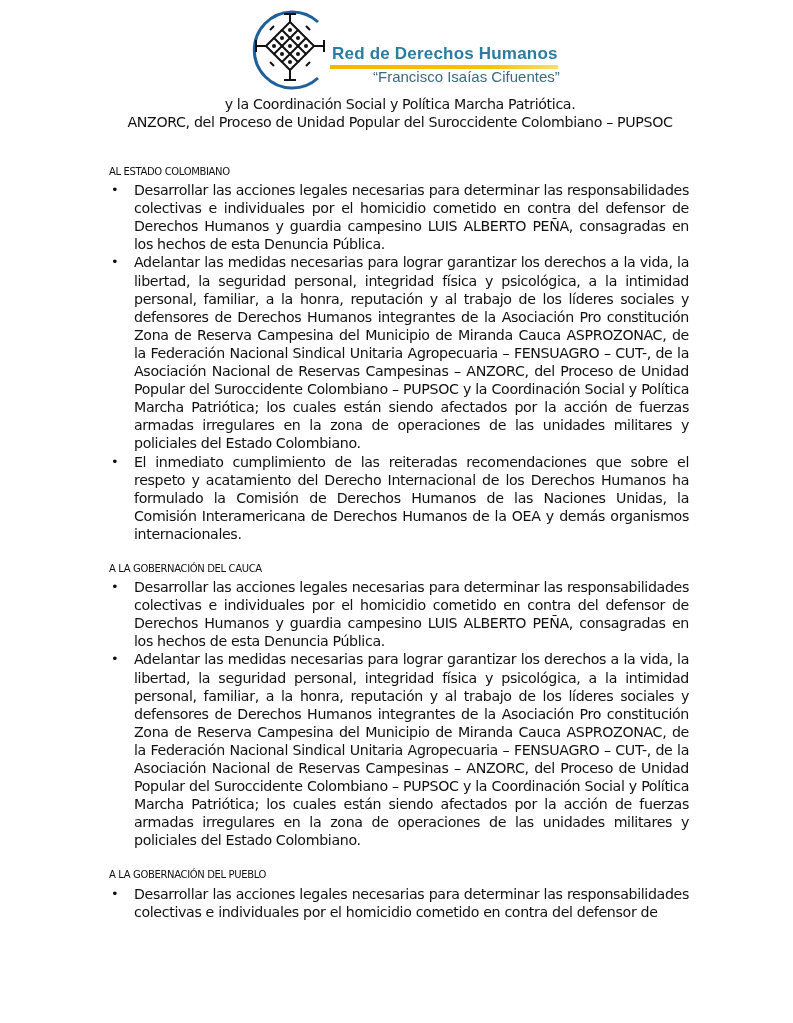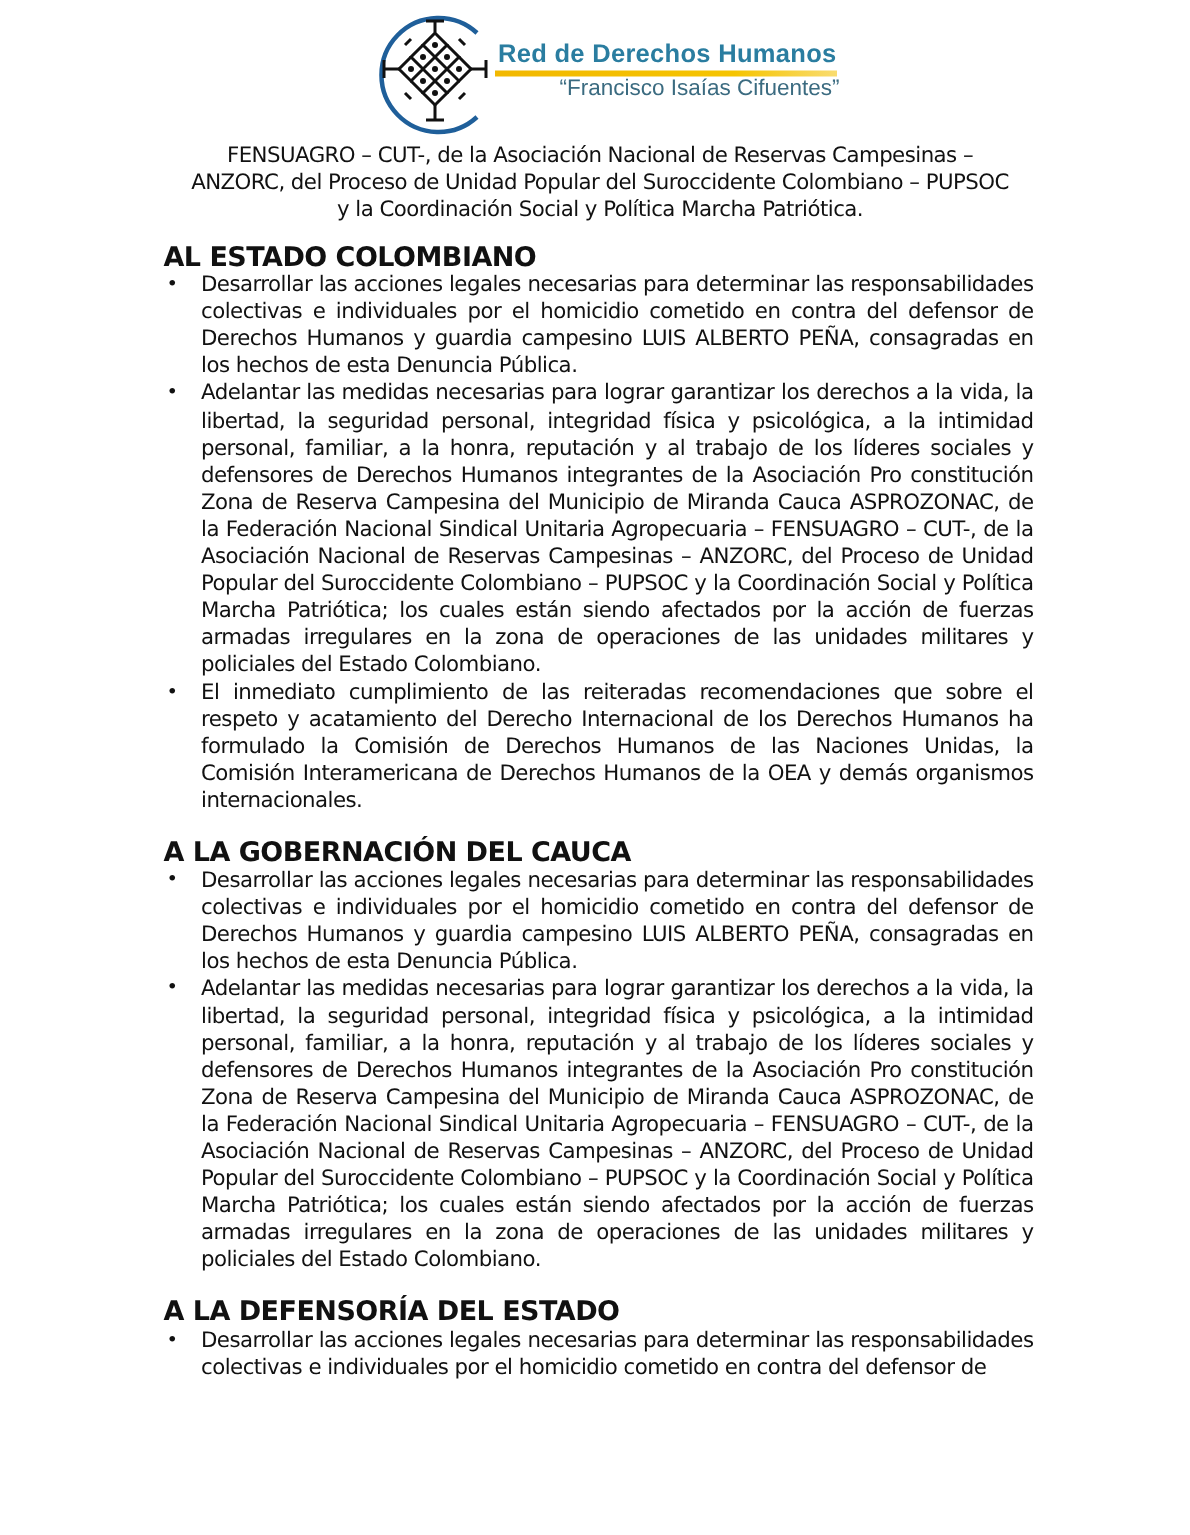--- a/index.html
+++ b/index.html
@@ -1,34 +1,34 @@
 <!DOCTYPE html>
 <html><head>
 <meta charset="utf-8">
 <style>
   html, body { margin: 0; padding: 0; background: #ffffff; }
   body { width: 793px; height: 1023px; position: relative; overflow: hidden;
          font-family: "DejaVu Sans", "Liberation Sans", sans-serif; color: #111; }
   .header { position: absolute; left: 0; top: 0; width: 793px; height: 92px; }
   .logo-icon { position: absolute; left: 248px; top: 8px; width: 84px; height: 84px; }
-  .logo-text { position: absolute; left: 330px; top: 26px; width: 240px; }
+  .logo-text { position: absolute; left: 330px; top: 44px; width: 240px; }
   .logo-line1 { font-family: "Liberation Sans", sans-serif; font-size: 17px; font-weight: bold;
                 color: #2a7da0; letter-spacing: 0.2px; padding-left: 2px; }
   .logo-bar { height: 4px; width: 228px; margin-top: 1px;
               background: linear-gradient(to right, #f2b800, #f5c400 70%, #f9dc70); }
   .logo-line2 { font-family: "Liberation Sans", sans-serif; font-size: 15px; color: #2a7da0;
                 margin-top: 1px; padding-left: 18px; }
   .logo-line3 { font-family: "Liberation Sans", sans-serif; font-size: 15px; color: #3b6b80;
                 padding-left: 43px; margin-top: -1px; }
 
   .intro { position: absolute; left: 100px; top: 95px; width: 600px; text-align: center;
            font-size: 14.2px; line-height: 18px; letter-spacing: -0.35px; }
   .content { position: absolute; left: 109px; top: 163px; width: 580px;
              font-size: 14.2px; line-height: 18.1px; letter-spacing: -0.35px; }
-  .section-title { margin: 0; font-weight: bold; font-size: 18px; }
+  .section-title { margin: 0; font-weight: normal; font-size: 10px; }
   .section { margin-bottom: 17px; }
   ul { margin: 0; padding: 0; list-style: none; }
   li { position: relative; padding-left: 25px; text-align: justify; }
   li .bullet { position: absolute; left: 2px; top: 0; font-size: 13px; }
 </style>
 </head>
 <body>
 
 <div class="header">
   <svg class="logo-icon" viewBox="0 0 84 84">
@@ -56,23 +56,22 @@
     </g>
   </svg>
   <div class="logo-text">
     <div class="logo-line1">Red de Derechos Humanos</div>
     <div class="logo-bar"></div>
     <div class="logo-line3">“Francisco Isaías Cifuentes”</div>
   </div>
 </div>
 
 <div class="intro">
-  <div>FENSUAGRO – CUT-, de la Asociación Nacional de Reservas Campesinas –</div>
+  <div>y la Coordinación Social y Política Marcha Patriótica.</div>
   <div>ANZORC, del Proceso de Unidad Popular del Suroccidente Colombiano – PUPSOC</div>
-  <div>y la Coordinación Social y Política Marcha Patriótica.</div>
 </div>
 
 <div class="content">
   <div class="section">
     <h3 class="section-title">AL ESTADO COLOMBIANO</h3>
     <ul>
       <li><span class="bullet">•</span><span>Desarrollar las acciones legales necesarias para determinar las responsabilidades colectivas e individuales por el homicidio cometido en contra del defensor de Derechos Humanos y guardia campesino LUIS ALBERTO PEÑA, consagradas en los hechos de esta Denuncia Pública.</span></li>
       <li><span class="bullet">•</span><span>Adelantar las medidas necesarias para lograr garantizar los derechos a la vida, la libertad, la seguridad personal, integridad física y psicológica, a la intimidad personal, familiar, a la honra, reputación y al trabajo de los líderes sociales y defensores de Derechos Humanos integrantes de la Asociación Pro constitución Zona de Reserva Campesina del Municipio de Miranda Cauca ASPROZONAC, de la Federación Nacional Sindical Unitaria Agropecuaria – FENSUAGRO – CUT-, de la Asociación Nacional de Reservas Campesinas – ANZORC, del Proceso de Unidad Popular del Suroccidente Colombiano – PUPSOC y la Coordinación Social y Política Marcha Patriótica; los cuales están siendo afectados por la acción de fuerzas armadas irregulares en la zona de operaciones de las unidades militares y policiales del Estado Colombiano.</span></li>
       <li><span class="bullet">•</span><span>El inmediato cumplimiento de las reiteradas recomendaciones que sobre el respeto y acatamiento del Derecho Internacional de los Derechos Humanos ha formulado la Comisión de Derechos Humanos de las Naciones Unidas, la Comisión Interamericana de Derechos Humanos de la OEA y demás organismos internacionales.</span></li>
     </ul>
@@ -80,18 +79,18 @@
 
   <div class="section">
     <h3 class="section-title">A LA GOBERNACIÓN DEL CAUCA</h3>
     <ul>
       <li><span class="bullet">•</span><span>Desarrollar las acciones legales necesarias para determinar las responsabilidades colectivas e individuales por el homicidio cometido en contra del defensor de Derechos Humanos y guardia campesino LUIS ALBERTO PEÑA, consagradas en los hechos de esta Denuncia Pública.</span></li>
       <li><span class="bullet">•</span><span>Adelantar las medidas necesarias para lograr garantizar los derechos a la vida, la libertad, la seguridad personal, integridad física y psicológica, a la intimidad personal, familiar, a la honra, reputación y al trabajo de los líderes sociales y defensores de Derechos Humanos integrantes de la Asociación Pro constitución Zona de Reserva Campesina del Municipio de Miranda Cauca ASPROZONAC, de la Federación Nacional Sindical Unitaria Agropecuaria – FENSUAGRO – CUT-, de la Asociación Nacional de Reservas Campesinas – ANZORC, del Proceso de Unidad Popular del Suroccidente Colombiano – PUPSOC y la Coordinación Social y Política Marcha Patriótica; los cuales están siendo afectados por la acción de fuerzas armadas irregulares en la zona de operaciones de las unidades militares y policiales del Estado Colombiano.</span></li>
     </ul>
   </div>
 
   <div class="section">
-    <h3 class="section-title">A LA DEFENSORÍA DEL ESTADO</h3>
+    <h3 class="section-title">A LA GOBERNACIÓN DEL PUEBLO</h3>
     <ul>
       <li><span class="bullet">•</span><span>Desarrollar las acciones legales necesarias para determinar las responsabilidades colectivas e individuales por el homicidio cometido en contra del defensor de</span></li>
     </ul>
   </div>
 </div>
 
 </body></html>

